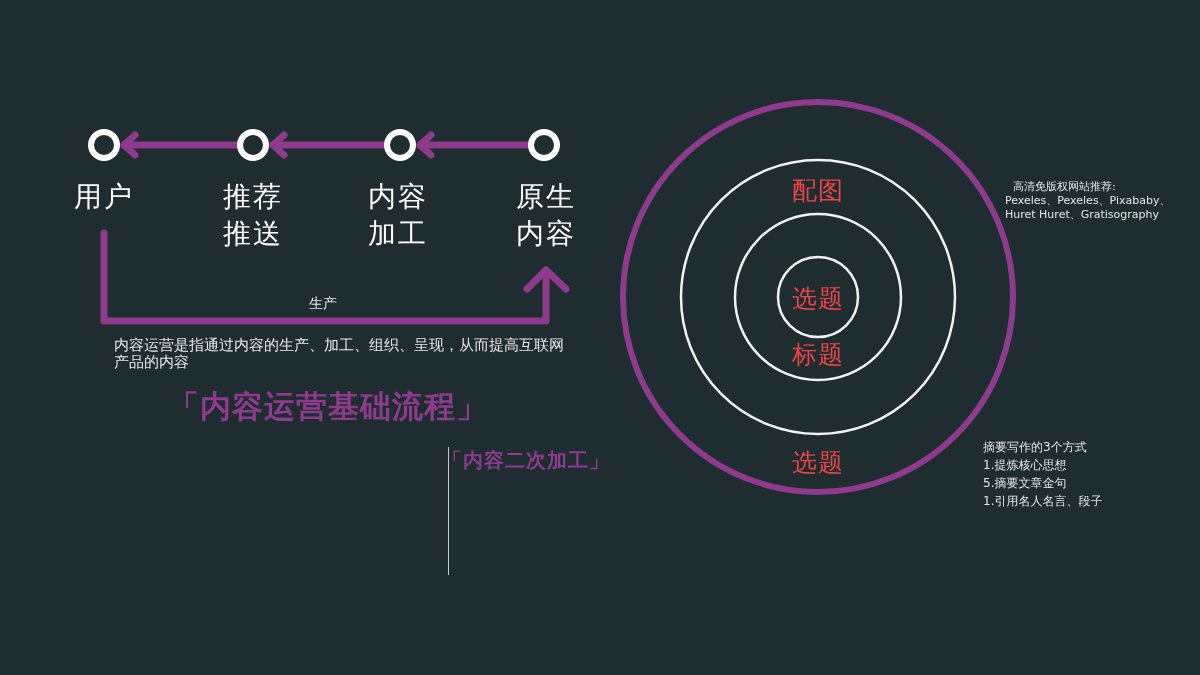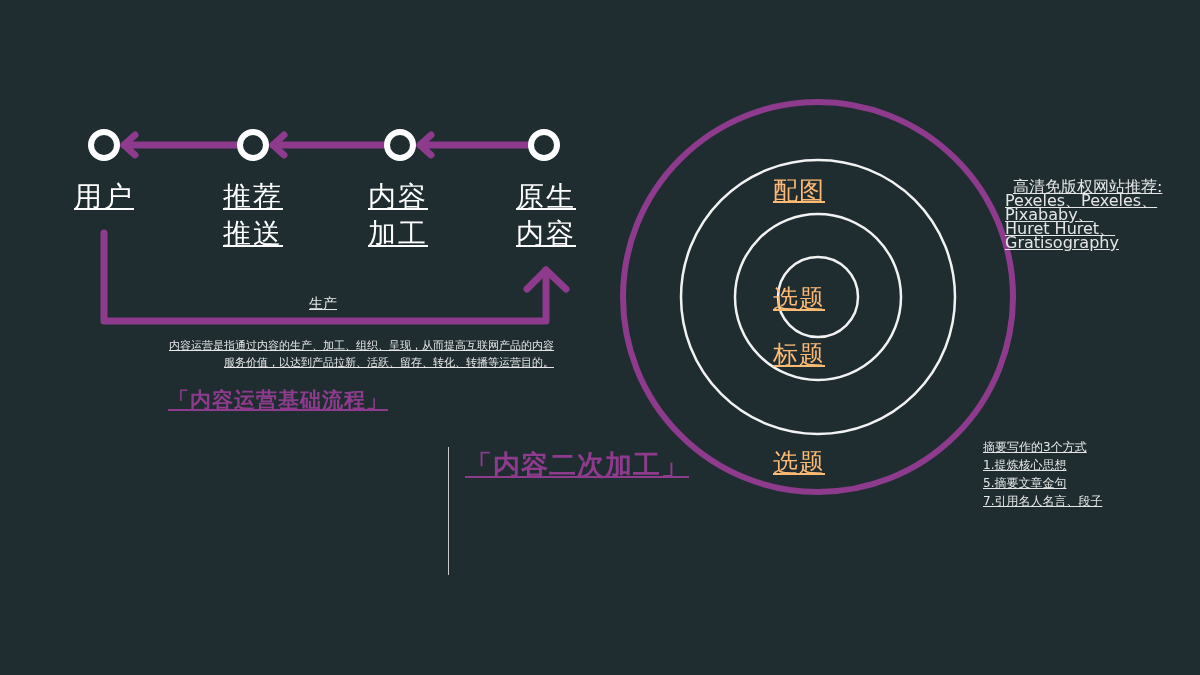--- a/index.html
+++ b/index.html
@@ -2,30 +2,30 @@
 <html><head>
 <meta charset="utf-8">
 <style>
   html, body { margin: 0; padding: 0; }
   body {
     width: 1200px; height: 675px; overflow: hidden;
     background: #1f2d31;
     position: relative;
     font-family: "DejaVu Sans", "Liberation Sans", sans-serif;
   }
-  .abs { position: absolute; text-decoration: underline; }
+  .abs { position: absolute; }
   svg.canvas { position: absolute; left: 0; top: 0; }
   .node-label {
     color: #ffffff; font-size: 28px; line-height: 37px;
     text-align: center; width: 80px; letter-spacing: 2px;
   }
   .node-label span { display: block; }
   .small-white { color: #e8e8e8; font-size: 12px; line-height: 17px; }
-  .purple-title { color: #8e3b8e; font-size: 21px; font-weight: bold; white-space: nowrap; letter-spacing: 1px; }
-  .ring-label { color: #fdba74; font-size: 25px; width: 90px; letter-spacing: 1px; }
+  .purple-title { color: #8e3b8e; font-size: 31px; font-weight: bold; white-space: nowrap; letter-spacing: 1px; }
+  .ring-label { color: #ef4444; font-size: 25px; width: 90px; text-align: center; letter-spacing: 1px; }
   .divider { background: #c9c9c9; width: 1px; }
   .notes { color: #e6e6e6; font-size: 12px; line-height: 18px; }
 </style>
 </head>
 <body>
 
 <svg class="canvas" width="1200" height="675">
 
   <g stroke="#8e3b8e" stroke-width="7" fill="none" stroke-linecap="round" stroke-linejoin="round">
     <line x1="236" y1="145" x2="124" y2="145"></line>
@@ -63,40 +63,39 @@
   <span>内容</span>
   <span>加工</span>
 </div>
 <div class="abs node-label" style="left:506px; top:178px;">
   <span>原生</span>
   <span>内容</span>
 </div>
 
 <div class="abs small-white" style="left:309px; top:295px; font-size:14px;">生产</div>
 
-<div class="abs small-white" style="left:84px; top:337px; width:470px; font-size:11px;text-align:right;">
+<div class="abs small-white" style="left:100px; top:337px; width:470px; font-size:15px;">
   <div style="padding-left:14px;">内容运营是指通过内容的生产、加工、组织、呈现，从而提高互联网产品的内容</div>
-  <div>服务价值，以达到产品拉新、活跃、留存、转化、转播等运营目的。</div>
 </div>
 
 <div class="abs purple-title" style="left:168px; top:386px;">「内容运营基础流程」</div>
 
 <div class="abs divider" style="left:448px; top:447px; height:128px;"></div>
 
-<div class="abs purple-title" style="left:465px; top:447px; font-size:27px;">「内容二次加工」</div>
+<div class="abs purple-title" style="left:442px; top:447px; font-size:20px;">「内容二次加工」</div>
 
 <div class="abs ring-label" style="left:773px; top:174px;">配图</div>
 <div class="abs ring-label" style="left:773px; top:282px;">选题</div>
 <div class="abs ring-label" style="left:773px; top:338px;">标题</div>
 <div class="abs ring-label" style="left:773px; top:446px;">选题</div>
 
-<div class="abs notes" style="left:1005px; top:180px; line-height:14px; font-size:16px;">
+<div class="abs notes" style="left:1005px; top:180px; line-height:14px; font-size:11px;">
   <div style="padding-left:8px;">高清免版权网站推荐:</div>
   <div>Pexeles、Pexeles、Pixababy、</div>
   <div>Huret Huret、Gratisography</div>
 </div>
 
 <div class="abs notes" style="left:983px; top:438px;">
   <div>摘要写作的3个方式</div>
   <div>1.提炼核心思想</div>
   <div>5.摘要文章金句</div>
-  <div>7.引用名人名言、段子</div>
+  <div>1.引用名人名言、段子</div>
 </div>
 
 </body></html>

